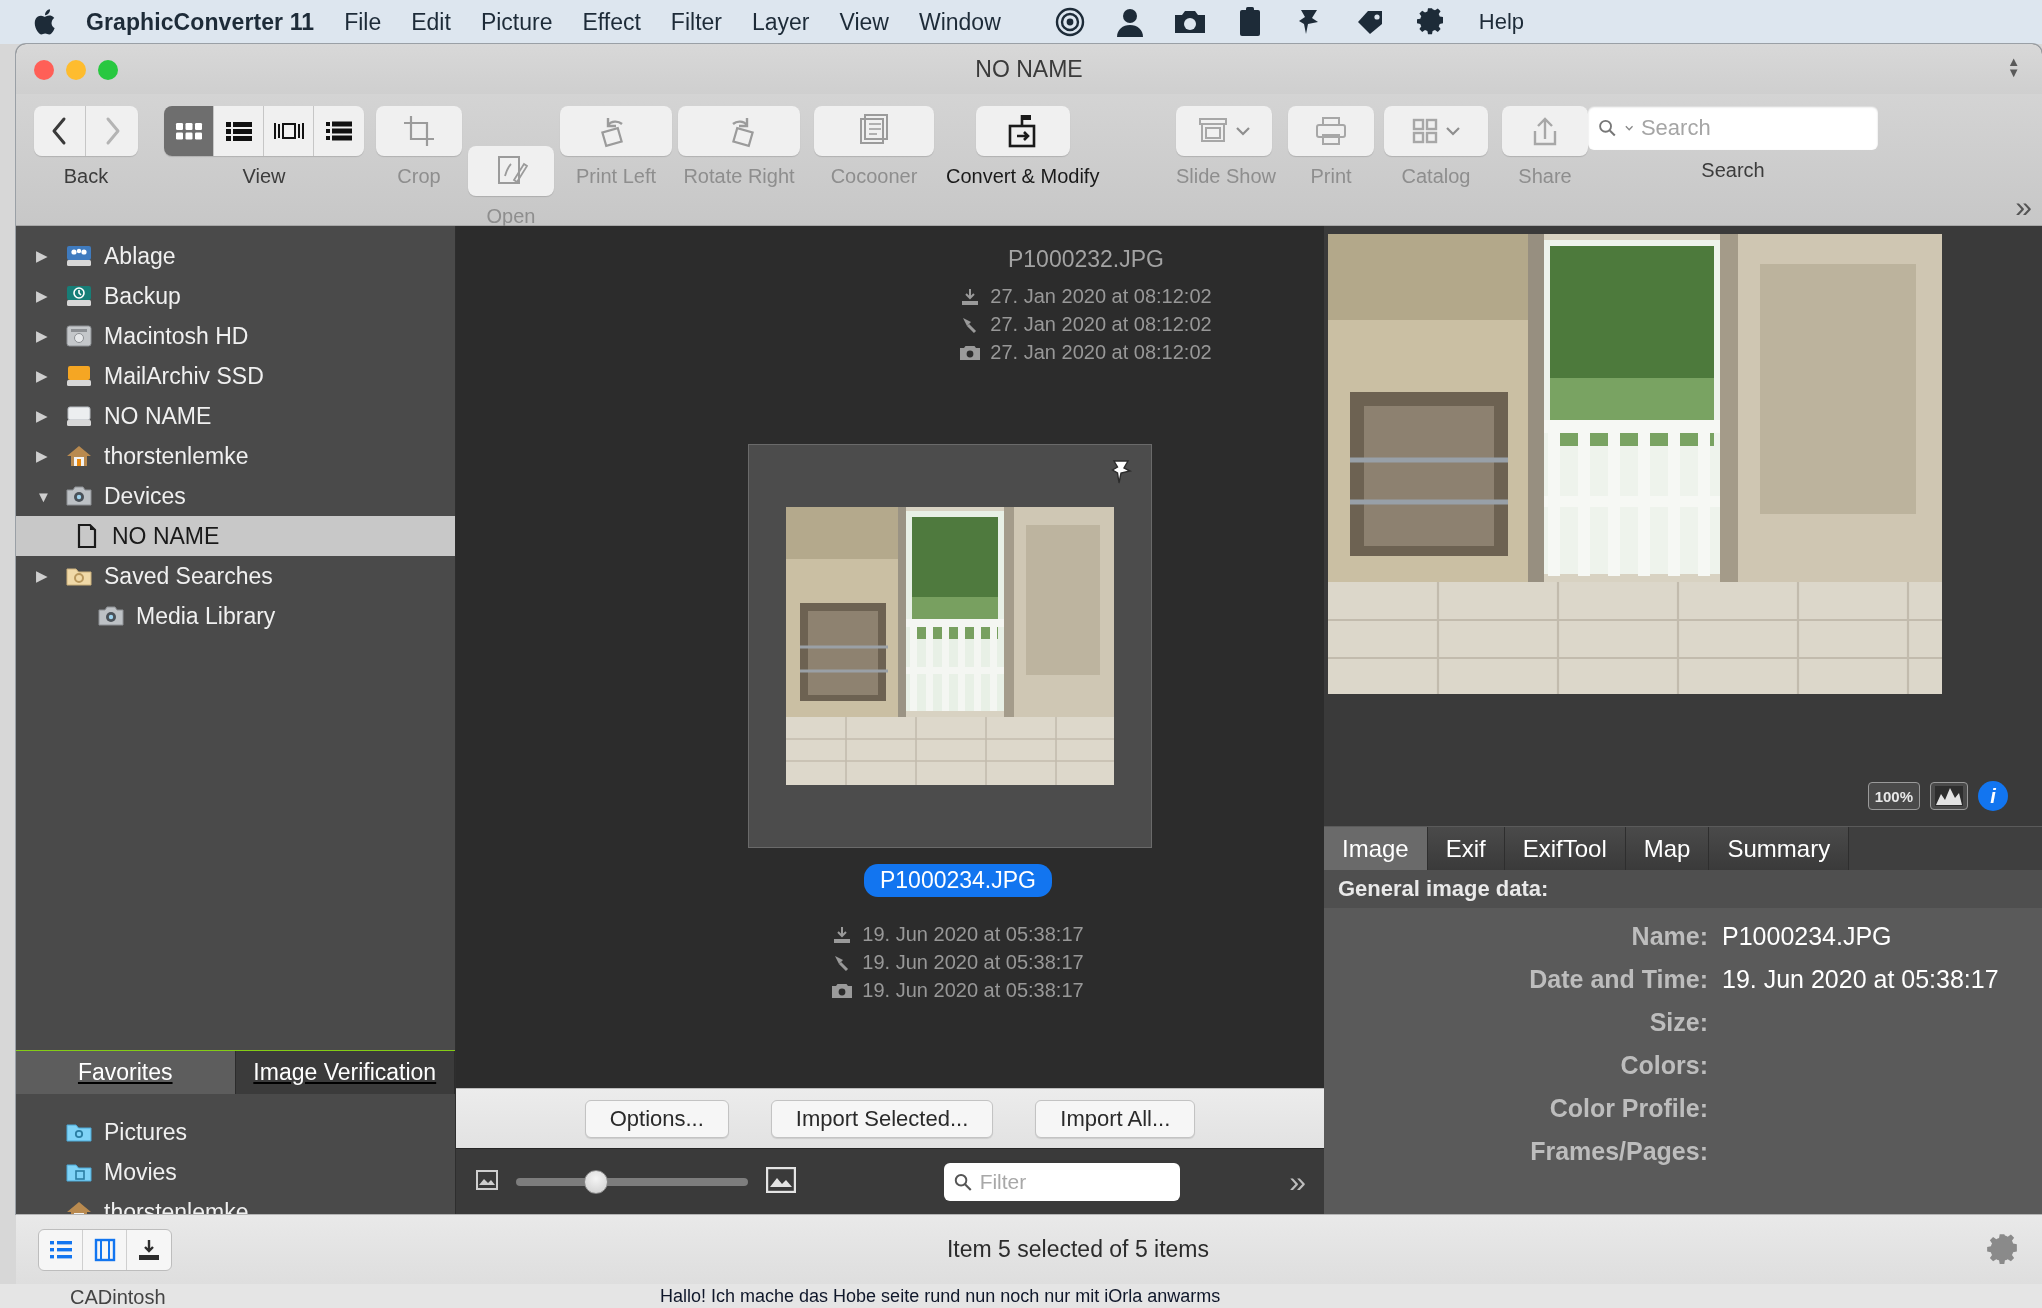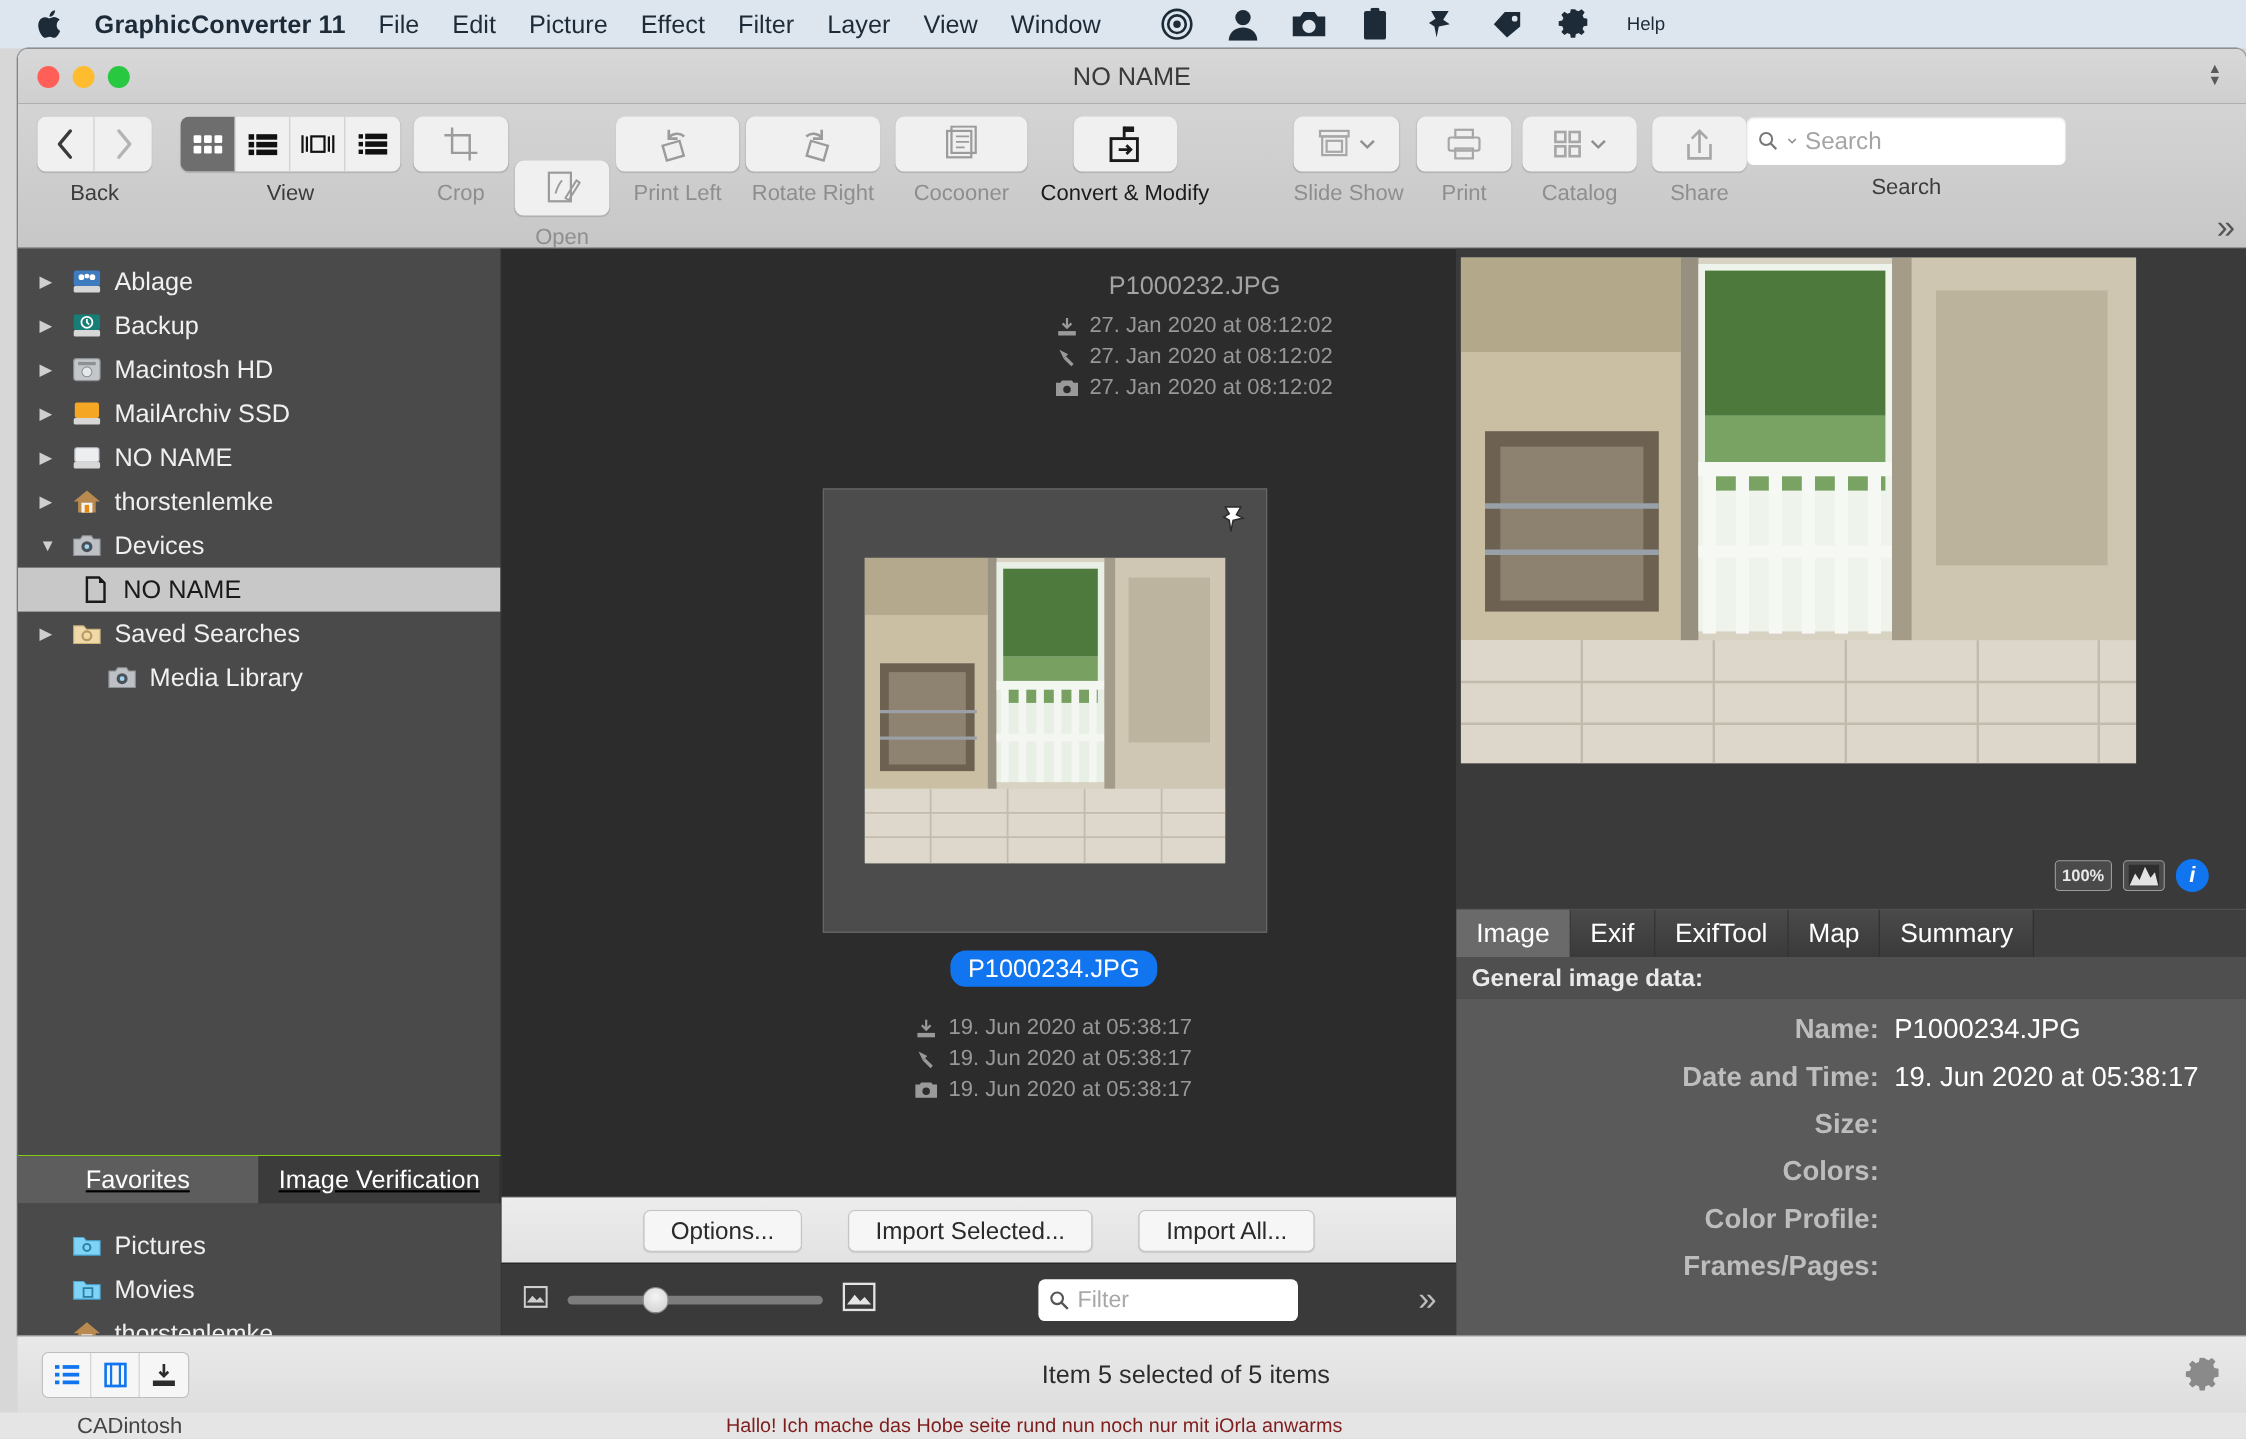--- a/index.html
+++ b/index.html
@@ -17,21 +17,21 @@
     display: flex; align-items: center; gap: 0;
     padding-left: 34px;
     color: #1d2b38;
   }
   .apple-logo { width: 26px; height: 30px; position: relative; margin-right: 26px; }
   .apple-logo svg { width: 26px; height: 30px; }
   .menu-app { font-size: 23px; font-weight: bold; margin-right: 30px; letter-spacing: .1px;}
   .menu-item { font-size: 23px; margin-right: 30px; white-space: nowrap; }
   .menu-icons { display: flex; align-items: center; gap: 30px; margin-left: 24px; }
   .mi { width: 30px; height: 30px; display:flex; align-items:center; justify-content:center; }
-  .menu-help { margin-left: 34px; font-size: 17px; }
+  .menu-help { margin-left: 34px; font-size: 22px; }
 
   
   .window {
     position: absolute; left: 16px; top: 44px; width: 2026px; height: 1170px;
     background: #3d3d3d;
     border-radius: 10px 10px 0 0;
     overflow: hidden;
     box-shadow: 0 0 0 1px #9aa0a6;
   }
   .titlebar {
@@ -201,21 +201,21 @@
   }
   .sb-seg { display: flex; border: 1px solid #bdbdbd; border-radius: 6px; overflow: hidden; background: #f6f6f6; }
   .sb-seg > div { width: 44px; height: 40px; display:flex;align-items:center;justify-content:center; border-right:1px solid #cfcfcf;}
   .sb-seg > div:last-child{border-right:none;}
   .sb-text { flex: 1; text-align: center; font-size: 23px; color: #2c2c2c; }
   .sb-gear { width: 36px; height: 36px; display:flex;align-items:center;justify-content:center;}
 
   
   .bg-peek { position:absolute; left:0; top:1284px; width:2042px; height:24px; background:#e5e5e5; overflow:hidden;}
   .bg-peek .pk1 { position:absolute; left:70px; top:2px; font-size:20px; color:#444; }
-  .bg-peek .pk2 { position:absolute; left:660px; top:2px; font-size:18px; color:#7f1d1d; }
+  .bg-peek .pk2 { position:absolute; left:660px; top:2px; font-size:18px; color:#0f172a; }
 </style>
 </head>
 <body>
 
 <div class="menubar">
   <div class="apple-logo">
     <svg viewBox="0 0 24 28">
         <path fill="#1d2b38" d="M16.3 14.7c0-2.9 2.4-4.3 2.5-4.4-1.4-2-3.5-2.3-4.3-2.3-1.8-.2-3.5 1.1-4.4 1.1-.9 0-2.3-1.1-3.8-1-2 .1-3.8 1.1-4.8 2.9-2 3.5-.5 8.8 1.5 11.7 1 1.4 2.1 3 3.6 2.9 1.4-.1 2-.9 3.7-.9s2.2.9 3.8.9 2.5-1.4 3.5-2.8c1.1-1.6 1.5-3.1 1.6-3.2-.1 0-3-1.2-3-4.9zM13.6 5.9c.8-1 1.3-2.3 1.2-3.7-1.2.1-2.6.8-3.4 1.8-.7.9-1.4 2.3-1.2 3.6 1.3.1 2.6-.7 3.4-1.7z"></path>
       </svg>
   </div>

